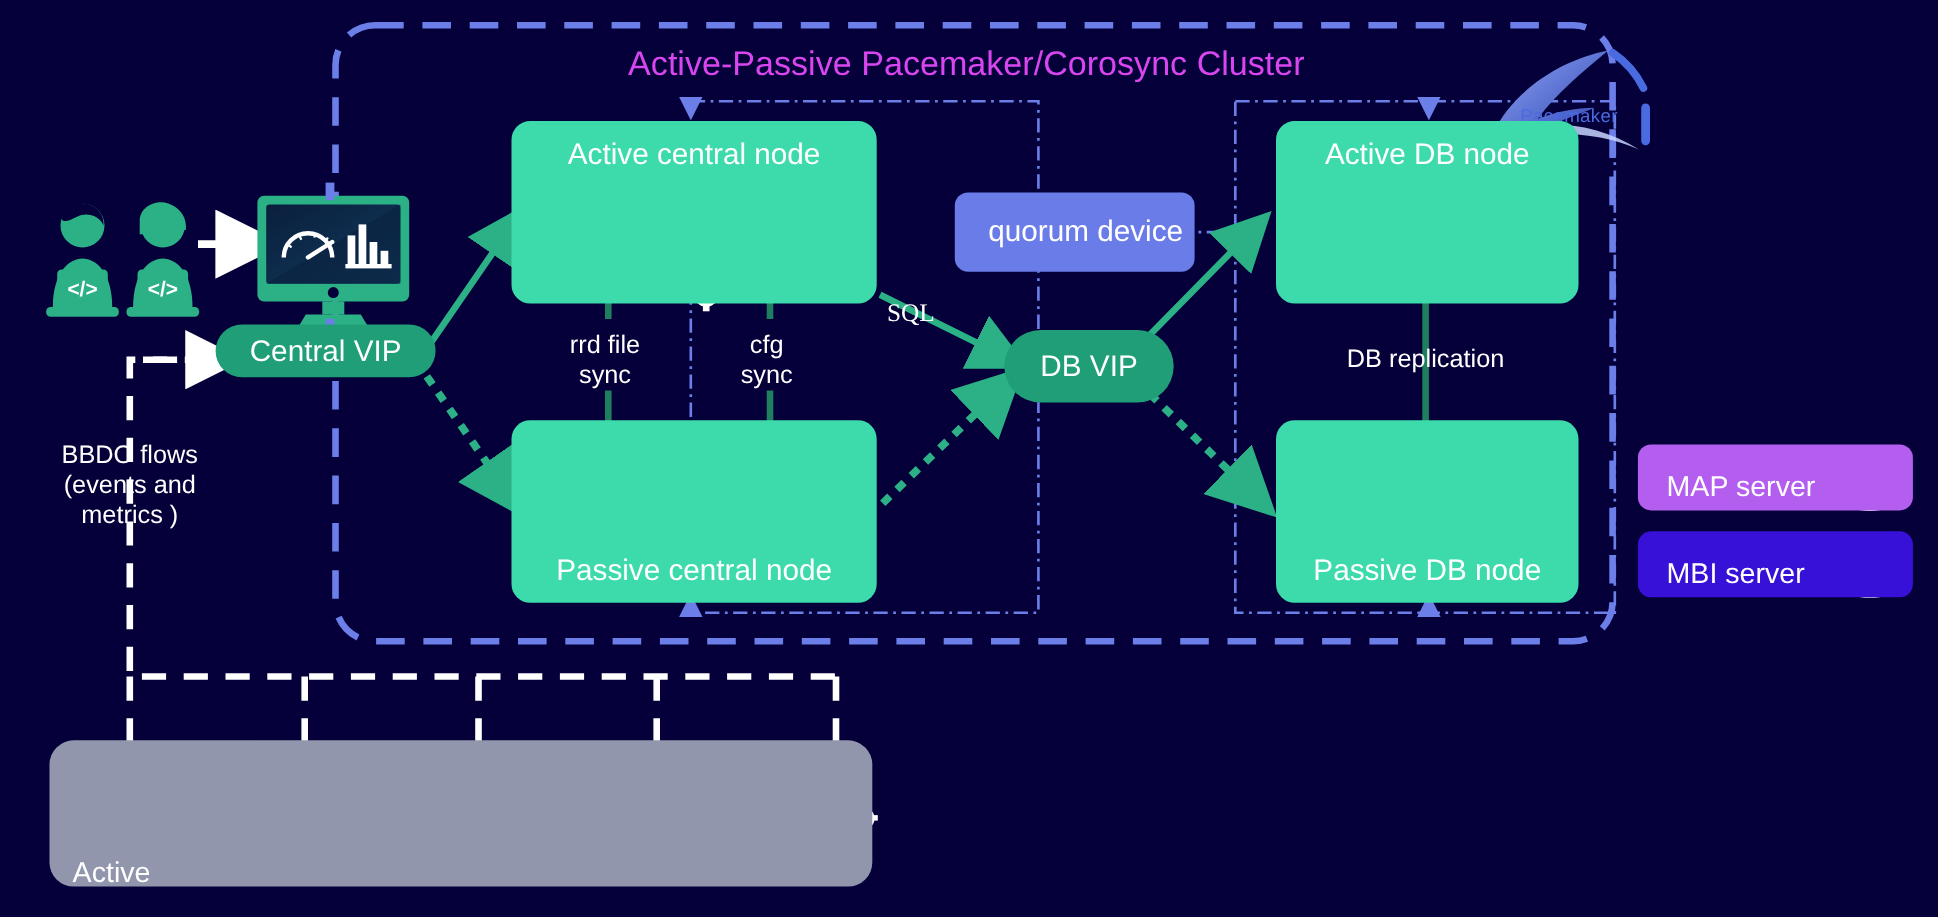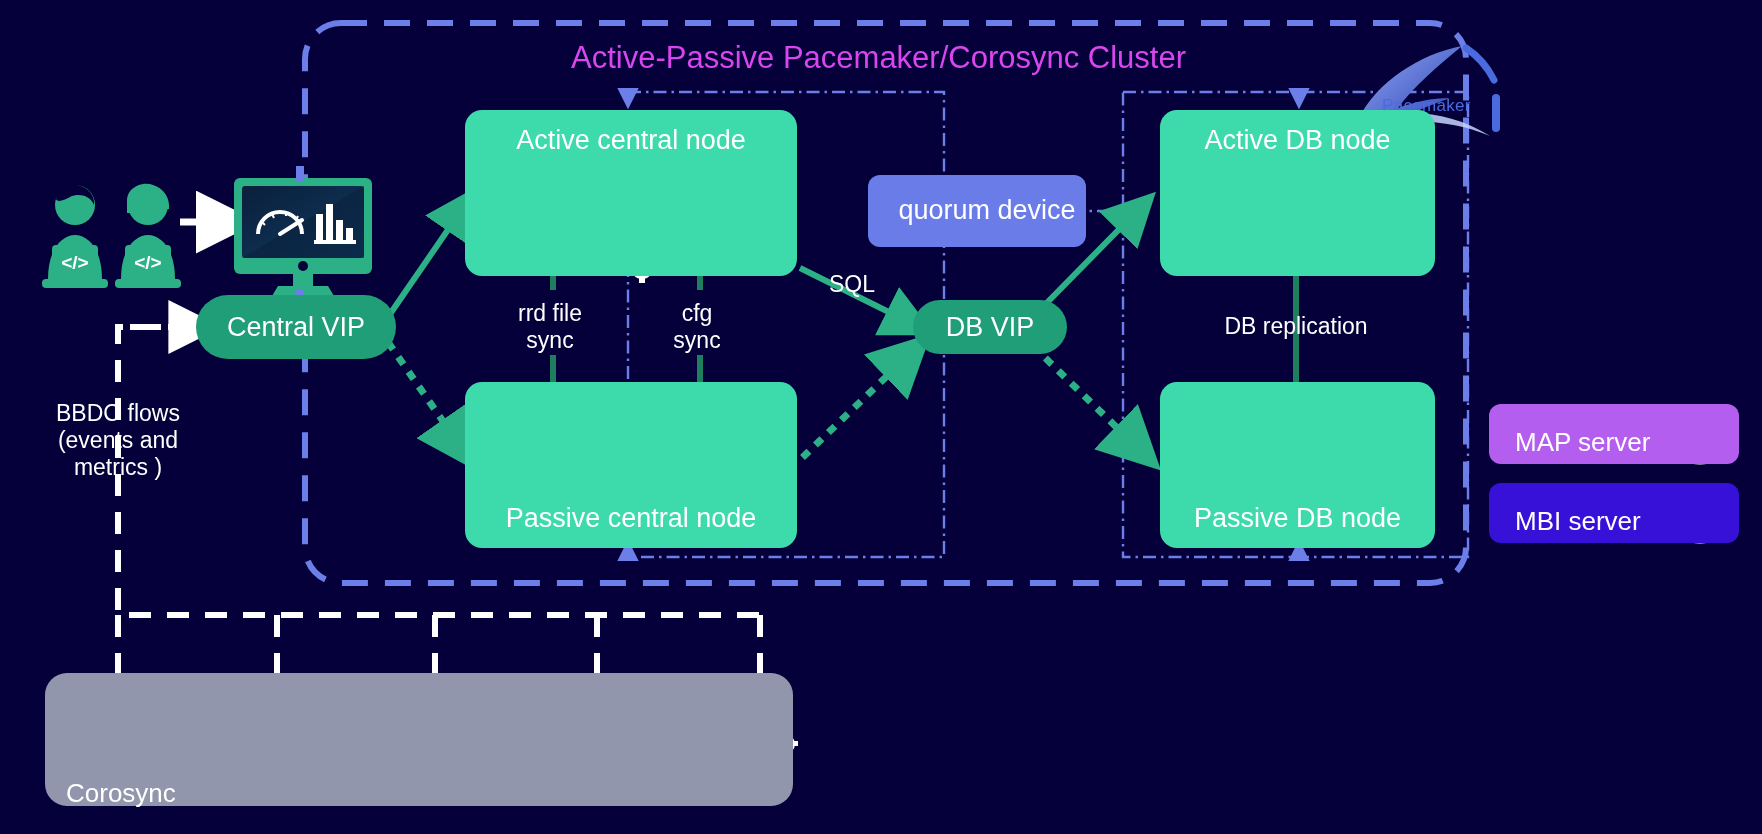--- a/index.html
+++ b/index.html
@@ -555,41 +555,41 @@
 
   <div class="node node-green" style="left:1160px; top:382px; width:275px; height:166px;">
     <div class="node-title" style="margin-top:auto; margin-bottom:14px;">Passive DB node</div>
   </div>
 
   <div class="box-quorum" style="left:868px; top:175px; width:218px; height:72px;padding-left:20px;">
     <span>quorum
 device</span>
   </div>
 
-  <div class="pill pill-vip" style="left:196px; top:295px; width:200px; height:64px;">
+  <div class="pill pill-vip" style="left:196px; top:295px; width:200px; height:48px;">
     <span>Central VIP</span>
   </div>
 
-  <div class="pill pill-vip" style="left:913px; top:300px; width:154px; height:54px;">
+  <div class="pill pill-vip" style="left:913px; top:300px; width:154px; height:66px;">
     <span>DB VIP</span>
   </div>
 
   <div class="edge-label" style="left:480px; top:300px; width:140px;">rrd file
 sync</div>
   <div class="edge-label" style="left:632px; top:300px; width:130px;">cfg
 sync</div>
-  <div class="edge-label" style="left:821px; top:271px; width:62px;">SQL</div>
+  <div class="edge-label" style="left:797px; top:271px; width:62px;font-family:Liberation Serif, serif;">SQL</div>
   <div class="edge-label" style="left:1180px; top:313px; width:232px;">DB replication</div>
   <div class="edge-label" style="left:18px; top:400px; width:200px;">BBDO flows
 (events and
 metrics )</div>
 
   <div class="legend-box legend-map" style="left:1489px; top:404px; width:250px; height:60px;">
     <span>MAP server</span>
   </div>
   <div class="legend-box legend-mbi" style="left:1489px; top:483px; width:250px; height:60px;">
     <span>MBI server</span>
   </div>
 
   <div class="pollers-box" style="left:45px; top:673px; width:748px; height:133px;"></div>
-  <div class="pollers-label" style="left:66px; top:778px;">Corosync</div>
+  <div class="pollers-label" style="left:66px; top:778px;">Active</div>
 
 </div>
 
 </body></html>

